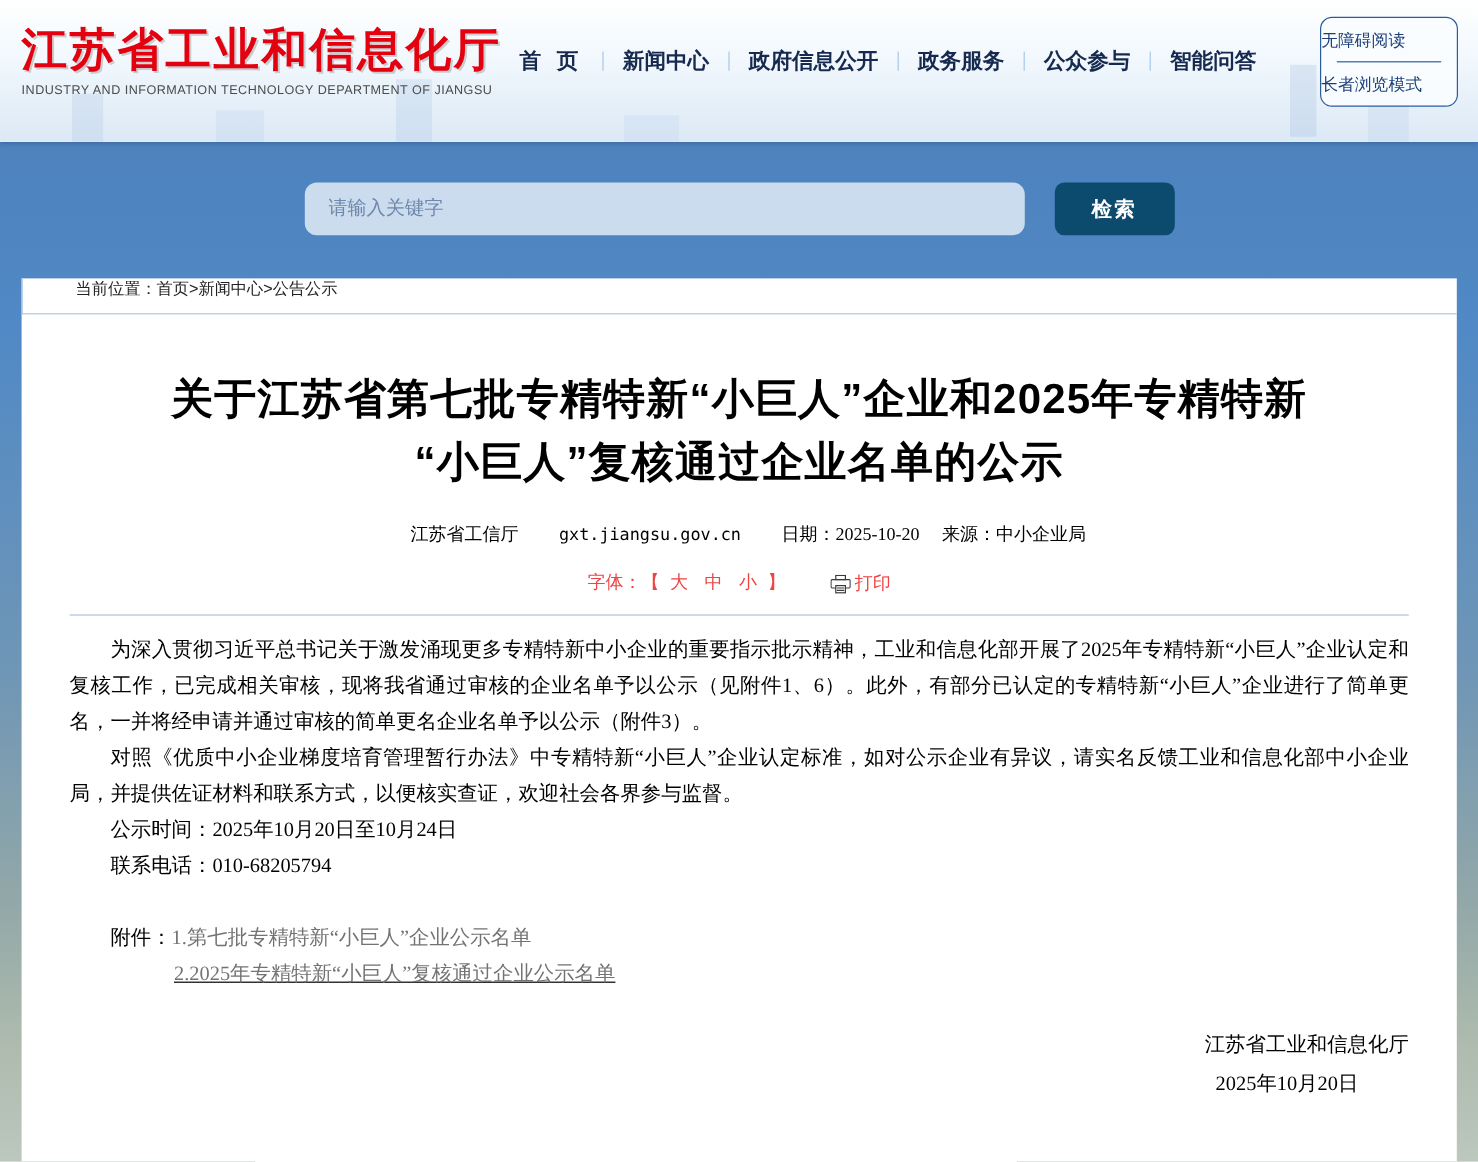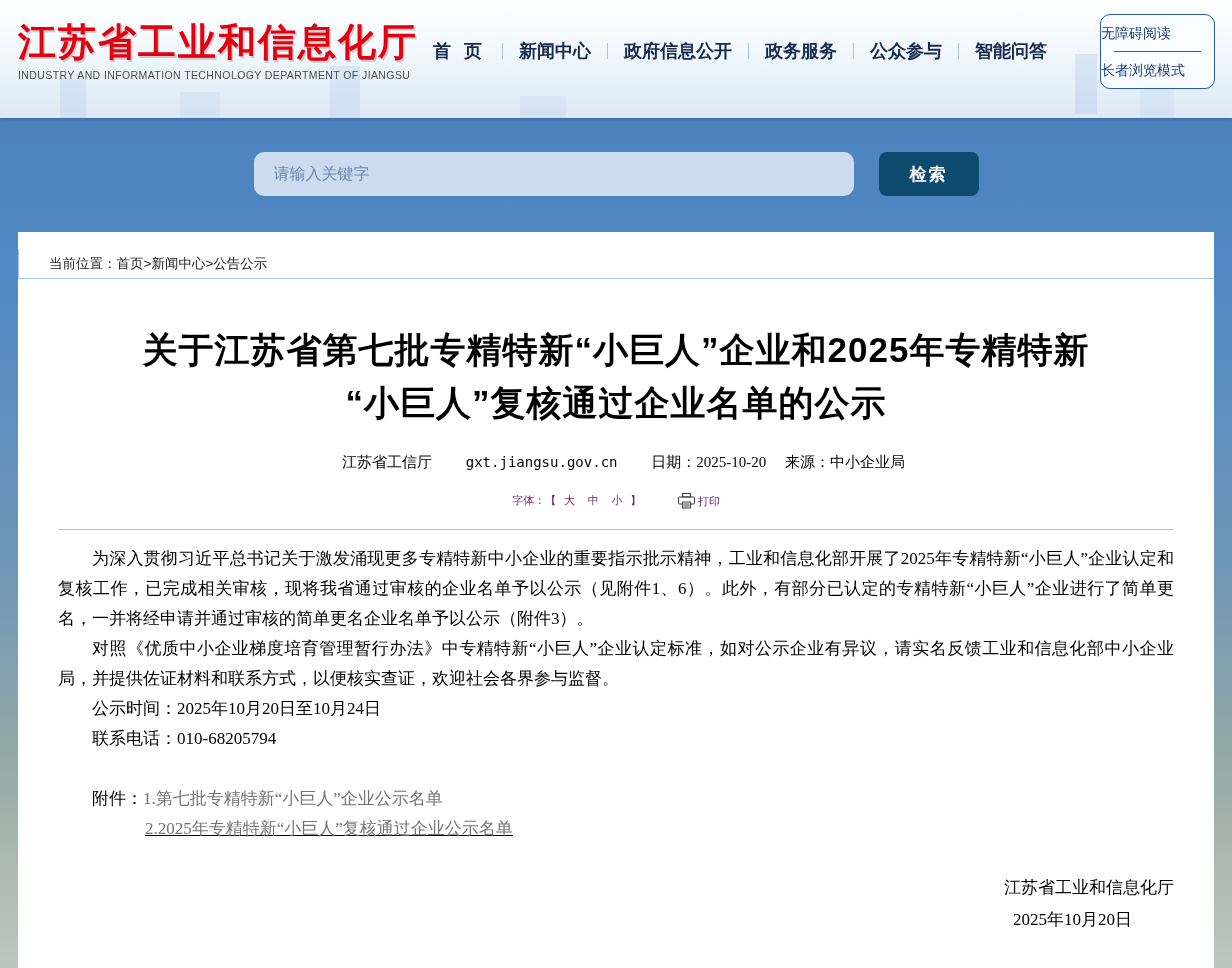--- a/index.html
+++ b/index.html
@@ -77,42 +77,42 @@
     background:#0c4a6e; color:#ffffff; font-size:17px; font-weight:bold;
     font-family:"Liberation Sans", sans-serif; cursor:pointer; letter-spacing:2px;
   }
 
   
   .content-box {
     position:absolute; left:18px; top:232px; width:1196px; height:736px;
     background:#ffffff;
   }
   .breadcrumb-bar {
-    height:30px; display:flex; align-items:center; padding-left:30px;
+    height:30px; display:flex; align-items:flex-start; padding-left:44px;
     border-bottom:1px solid #aac8e2; border-left:1px solid #aac8e2;
-    font-size:13.5px; color:#222;margin-top:17px;
+    font-size:13.5px; color:#222;
   }
   .crumb-path { cursor:pointer; }
 
   article { padding:0 40px; }
   .title {
     margin-top:44px; text-align:center; font-size:35px; font-weight:bold;
     color:#000; line-height:53px; letter-spacing:1px;
     font-family:"Liberation Sans", sans-serif;
   }
   .title .tl { display:block; }
 
   .meta1 {
     margin-top:24px; text-align:center; font-size:15px; color:#000;
     font-family:"Liberation Serif", serif; height:20px;
   }
   .meta1 .m { margin:0 15px; }
   .meta-url { font-family:"DejaVu Sans Mono", monospace; font-size:14px; }
   .meta2 {
-    margin-top:20px; text-align:center; font-size:11px; color:#701a75;
+    margin-top:20px; text-align:center; font-size:15px; color:#ef4444;
     font-family:"Liberation Serif", serif; height:20px;
   }
   .fs { cursor:pointer; margin:0 5px; }
   .print-btn {
     display:inline-flex; align-items:center; gap:3px; margin-left:34px;
     cursor:pointer; vertical-align:middle;
   }
   .rule { margin-top:16px; border-top:1px solid #a9c4dd; }
 
   .article-body {

